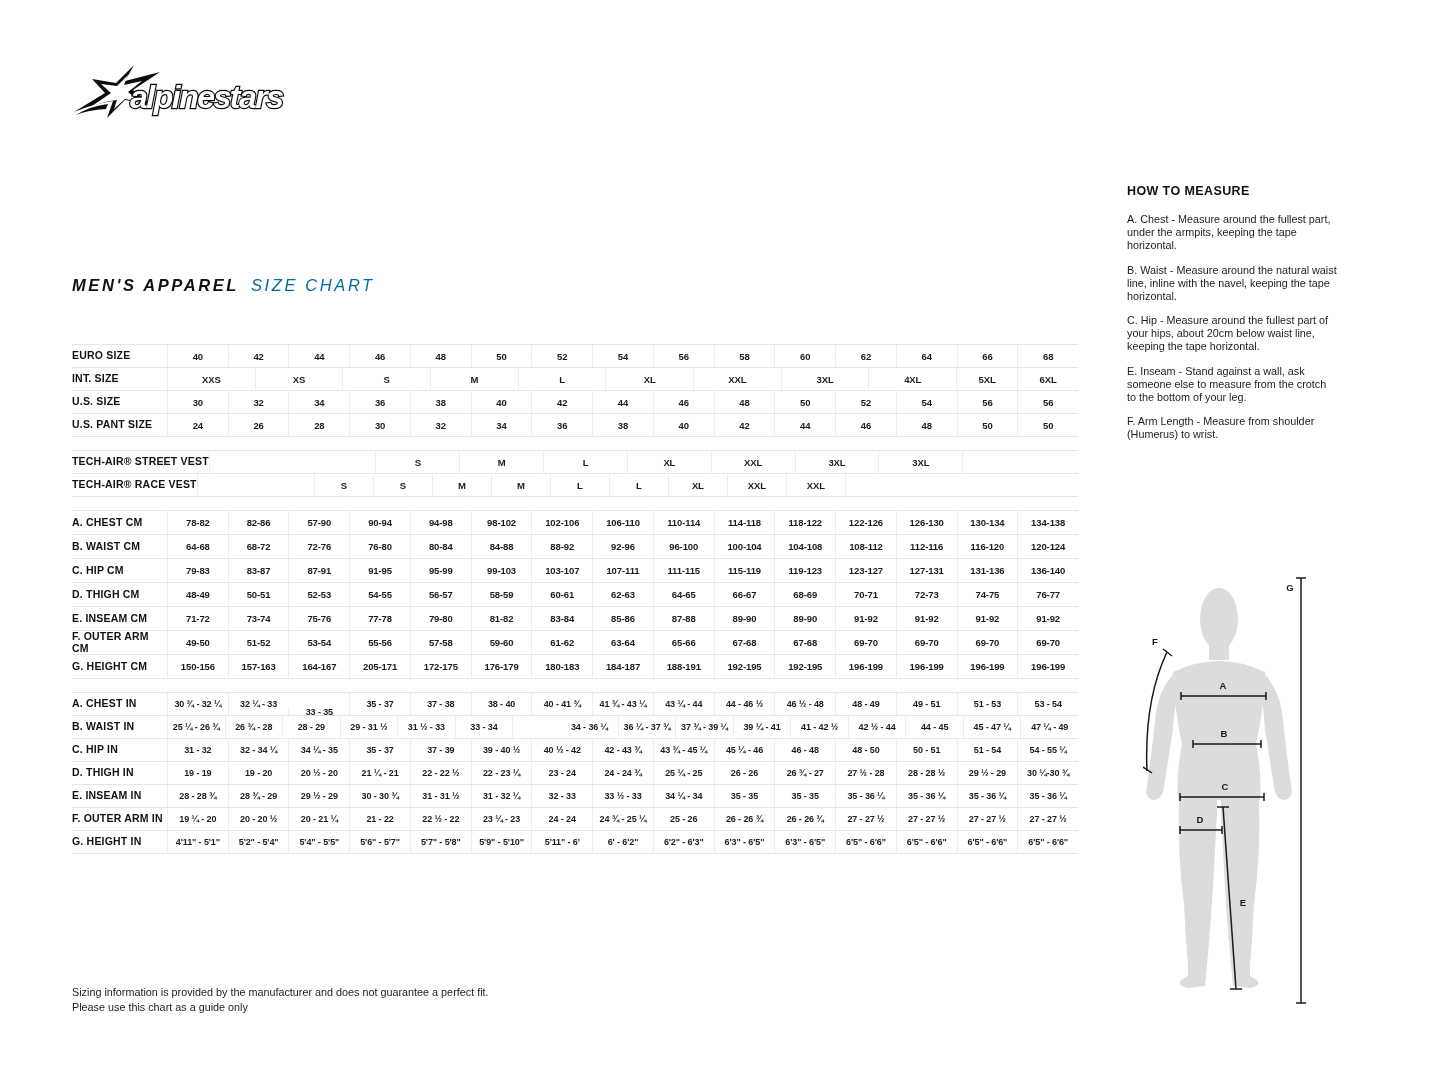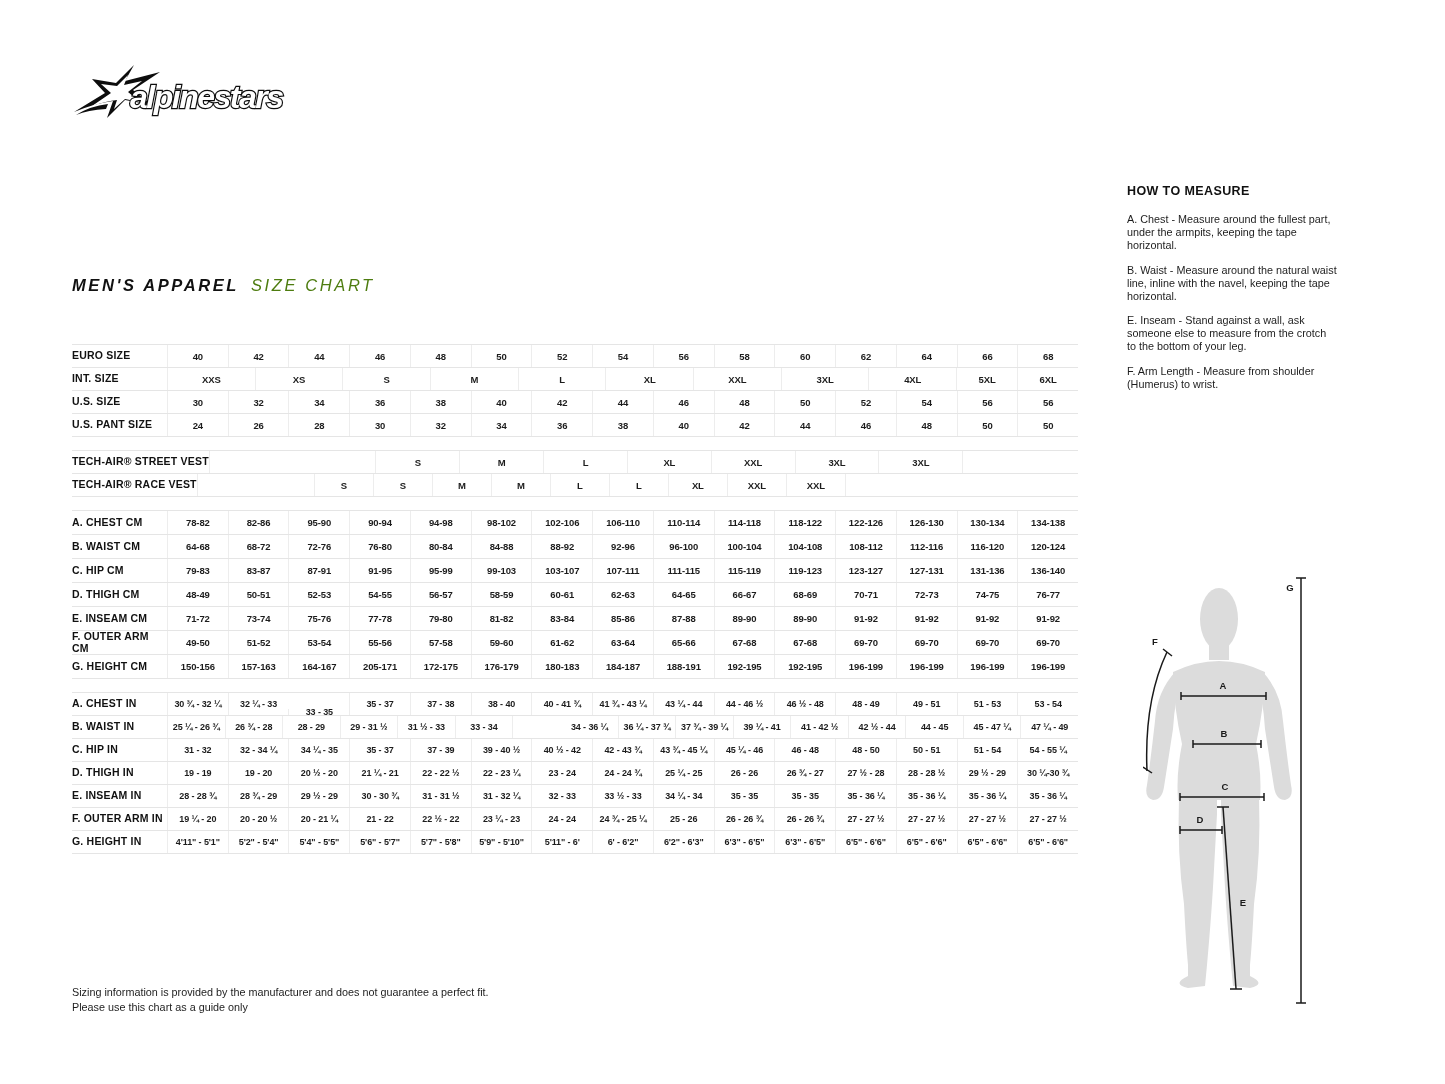--- a/index.html
+++ b/index.html
@@ -6,21 +6,21 @@
   .page{position:relative;width:1445px;height:1084px;background:#fff;
         font-family:"Liberation Sans",sans-serif;color:#1a1a1a;overflow:hidden;}
 
   
   .logo{position:absolute;left:70px;top:62px;width:262px;height:66px;}
 
   
   .title{position:absolute;left:72px;top:276px;margin:0;font-style:italic;
          font-size:16.5px;letter-spacing:2.6px;white-space:nowrap;}
   .title .t1{font-weight:800;color:#111;}
-  .title .t2{font-weight:400;color:#4d7c0f;margin-left:12px;}
+  .title .t2{font-weight:400;color:#0369a1;margin-left:12px;}
 
   
   .sizetable{position:absolute;left:72px;top:344px;width:1006px;}
   .tsec{border-top:1px solid #e5e5e5;}
   .tsec.gapped{margin-top:13px;}
   .trow{display:flex;align-items:stretch;height:22px;border-bottom:1px solid #e5e5e5;}
   .tsec.cm .trow{height:23px;}
   .tlabel{flex:0 0 95px;display:flex;align-items:center;font-weight:700;
           font-size:10.5px;letter-spacing:0.2px;line-height:1.05;color:#111;}
   .tsec.tech .tlabel{white-space:nowrap;overflow:visible;z-index:2;}
@@ -155,21 +155,21 @@
           <div class="tcell" style="flex-grow: 1;">XXL</div>
           <div class="tcell" style="flex-grow: 1;">XXL</div>
           <div class="tcell spacer" style="flex-grow: 4;"></div>
         </div>
       </div>
       <div class="tsec gapped cm">
         <div class="trow">
           <div class="tlabel">A. CHEST CM</div>
           <div class="tcell" style="flex-grow: 1;">78-82</div>
           <div class="tcell" style="flex-grow: 1;">82-86</div>
-          <div class="tcell" style="flex-grow: 1;">95-90</div>
+          <div class="tcell" style="flex-grow: 1;">57-90</div>
           <div class="tcell" style="flex-grow: 1;">90-94</div>
           <div class="tcell" style="flex-grow: 1;">94-98</div>
           <div class="tcell" style="flex-grow: 1;">98-102</div>
           <div class="tcell" style="flex-grow: 1;">102-106</div>
           <div class="tcell" style="flex-grow: 1;">106-110</div>
           <div class="tcell" style="flex-grow: 1;">110-114</div>
           <div class="tcell" style="flex-grow: 1;">114-118</div>
           <div class="tcell" style="flex-grow: 1;">118-122</div>
           <div class="tcell" style="flex-grow: 1;">122-126</div>
           <div class="tcell" style="flex-grow: 1;">126-130</div>
@@ -413,20 +413,21 @@
           <div class="tcell" style="flex-grow: 1;">6'5" - 6'6"</div>
         </div>
       </div>
     </div>
 
   <aside class="measure">
     <h2>HOW TO MEASURE</h2>
     <div id="measure-items">
         <p>A. Chest - Measure around the fullest part, under the armpits, keeping the tape horizontal.</p>
         <p>B. Waist - Measure around the natural waist line, inline with the navel, keeping the tape horizontal.</p>
+        <p>C. Hip - Measure around the fullest part of your hips, about 20cm below waist line, keeping the tape horizontal.</p>
         <p>E. Inseam - Stand against a wall, ask someone else to measure from the crotch to the bottom of your leg.</p>
         <p>F. Arm Length - Measure from shoulder (Humerus) to wrist.</p>
       </div>
   </aside>
 
   <div class="bodydiagram">
     <svg viewBox="0 0 205 462" width="205" height="462">
       <g fill="#dcdcdc" stroke="none">
         <ellipse cx="76" cy="50" rx="19" ry="31"></ellipse>
         <rect x="66" y="73" width="20" height="18"></rect>

